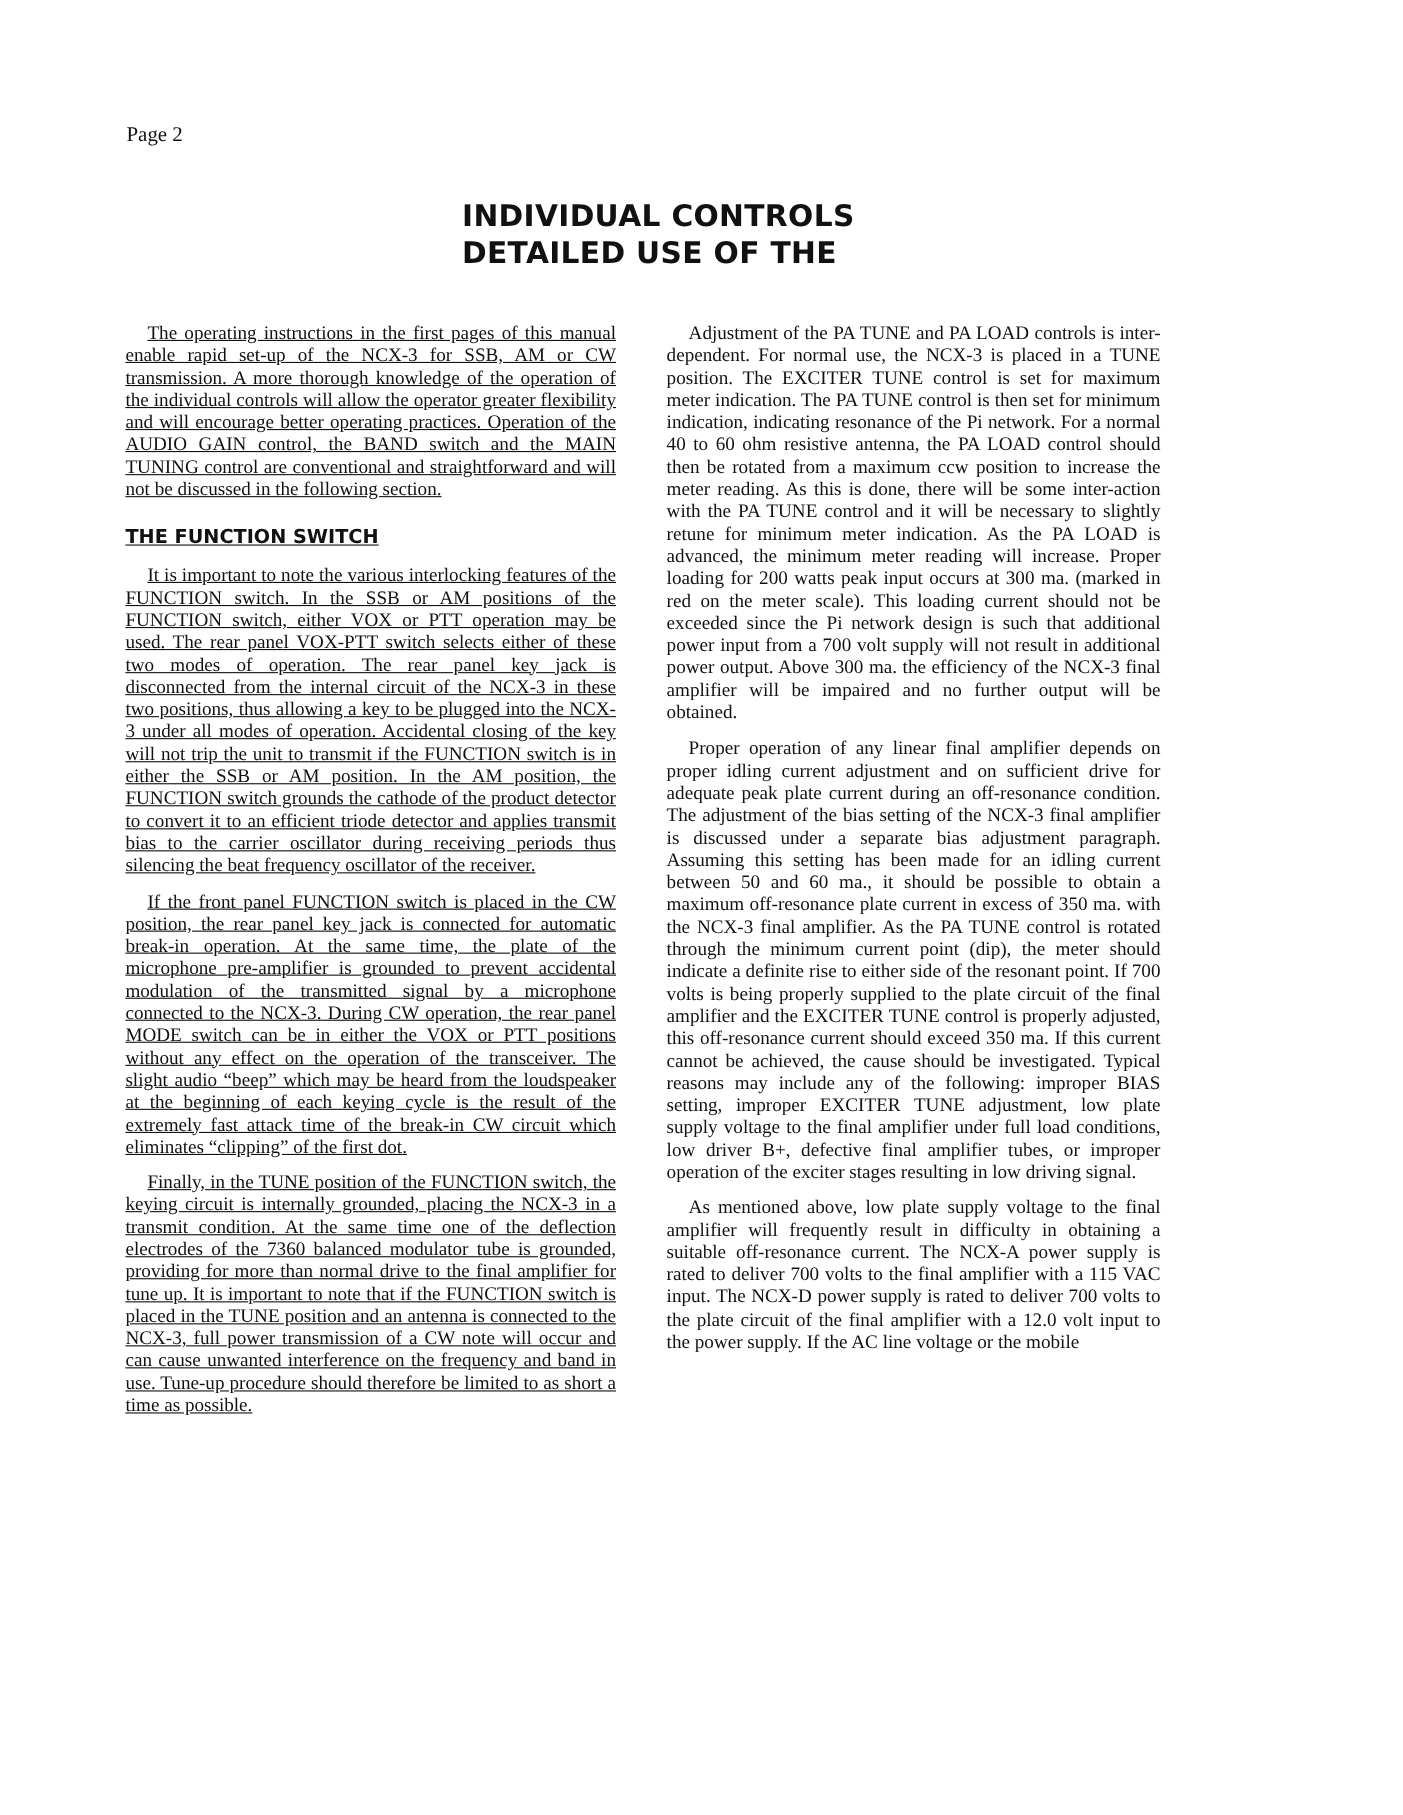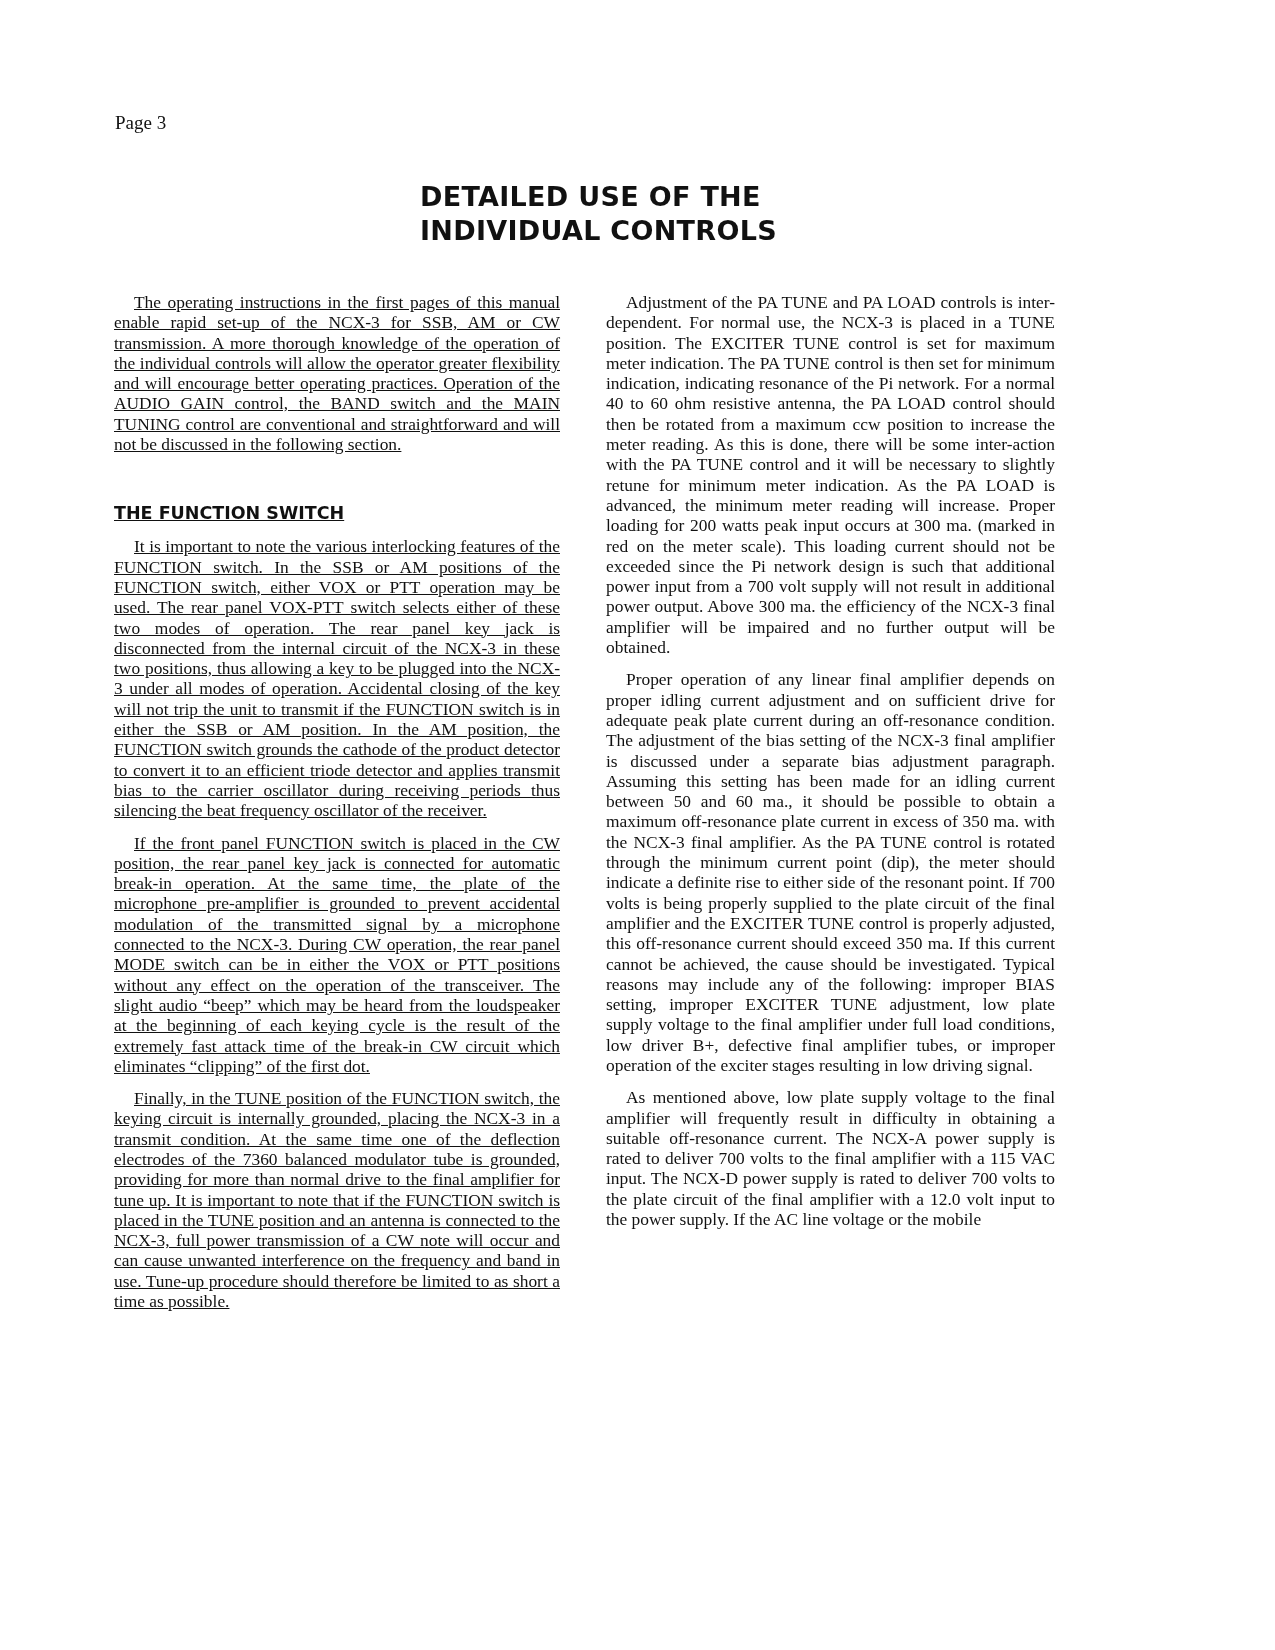--- a/index.html
+++ b/index.html
@@ -24,32 +24,32 @@
       font-size: 17.4px; line-height: 20.3px;
       text-align: justify;
     }
     .col-left { left: 114px; width: 446px; text-decoration: underline; }
     .col-right { left: 606px; width: 449px; }
     .heading {
       font-family: "DejaVu Sans", "Liberation Sans", sans-serif;
       font-weight: bold; font-size: 17.5px; line-height: 22px;
       margin: 0 0 12px 0;
     }
-    .col-left .heading { margin-top: 48px; }
+    .col-left .heading { margin-top: 24px; }
     p { margin: 0 0 12px 0; text-indent: 20px; }
     .u { }
   </style>
 </head>
 <body>
 
-<div class="page-number">Page 3</div>
+<div class="page-number">Page 2</div>
 
 <div class="title">
+  <span>INDIVIDUAL CONTROLS</span>
   <span>DETAILED USE OF THE</span>
-  <span>INDIVIDUAL CONTROLS</span>
 </div>
 
 <div class="col col-left">
   <p>The operating instructions in the first pages of this manual enable rapid set-up of the NCX-3 for SSB, AM or CW transmission. A more thorough knowledge of the operation of the individual controls will allow the operator greater flexibility and will encourage better operating practices. Operation of the AUDIO GAIN control, the BAND switch and the MAIN TUNING control are conventional and straightforward and will not be discussed in the following section.</p>
   <div class="heading">THE FUNCTION SWITCH</div>
   <p>It is important to note the various interlocking features of the FUNCTION switch. In the SSB or AM positions of the FUNCTION switch, either VOX or PTT operation may be used. The rear panel VOX-PTT switch selects either of these two modes of operation. The rear panel key jack is disconnected from the internal circuit of the NCX-3 in these two positions, thus allowing a key to be plugged into the NCX-3 under all modes of operation. Accidental closing of the key will not trip the unit to transmit if the FUNCTION switch is in either the SSB or AM position. In the AM position, the FUNCTION switch grounds the cathode of the product detector to convert it to an efficient triode detector and applies transmit bias to the carrier oscillator during receiving periods thus silencing the beat frequency oscillator of the receiver.</p>
   <p>If the front panel FUNCTION switch is placed in the CW position, the rear panel key jack is connected for automatic break-in operation. At the same time, the plate of the microphone pre-amplifier is grounded to prevent accidental modulation of the transmitted signal by a microphone connected to the NCX-3. During CW operation, the rear panel MODE switch can be in either the VOX or PTT positions without any effect on the operation of the transceiver. The slight audio “beep” which may be heard from the loudspeaker at the beginning of each keying cycle is the result of the extremely fast attack time of the break-in CW circuit which eliminates “clipping” of the first dot.</p>
   <p>Finally, in the TUNE position of the FUNCTION switch, the keying circuit is internally grounded, placing the NCX-3 in a transmit condition. At the same time one of the deflection electrodes of the 7360 balanced modulator tube is grounded, providing for more than normal drive to the final amplifier for tune up. It is important to note that if the FUNCTION switch is placed in the TUNE position and an antenna is connected to the NCX-3, full power transmission of a CW note will occur and can cause unwanted interference on the frequency and band in use. Tune-up procedure should therefore be limited to as short a time as possible.</p>
 </div>
 

